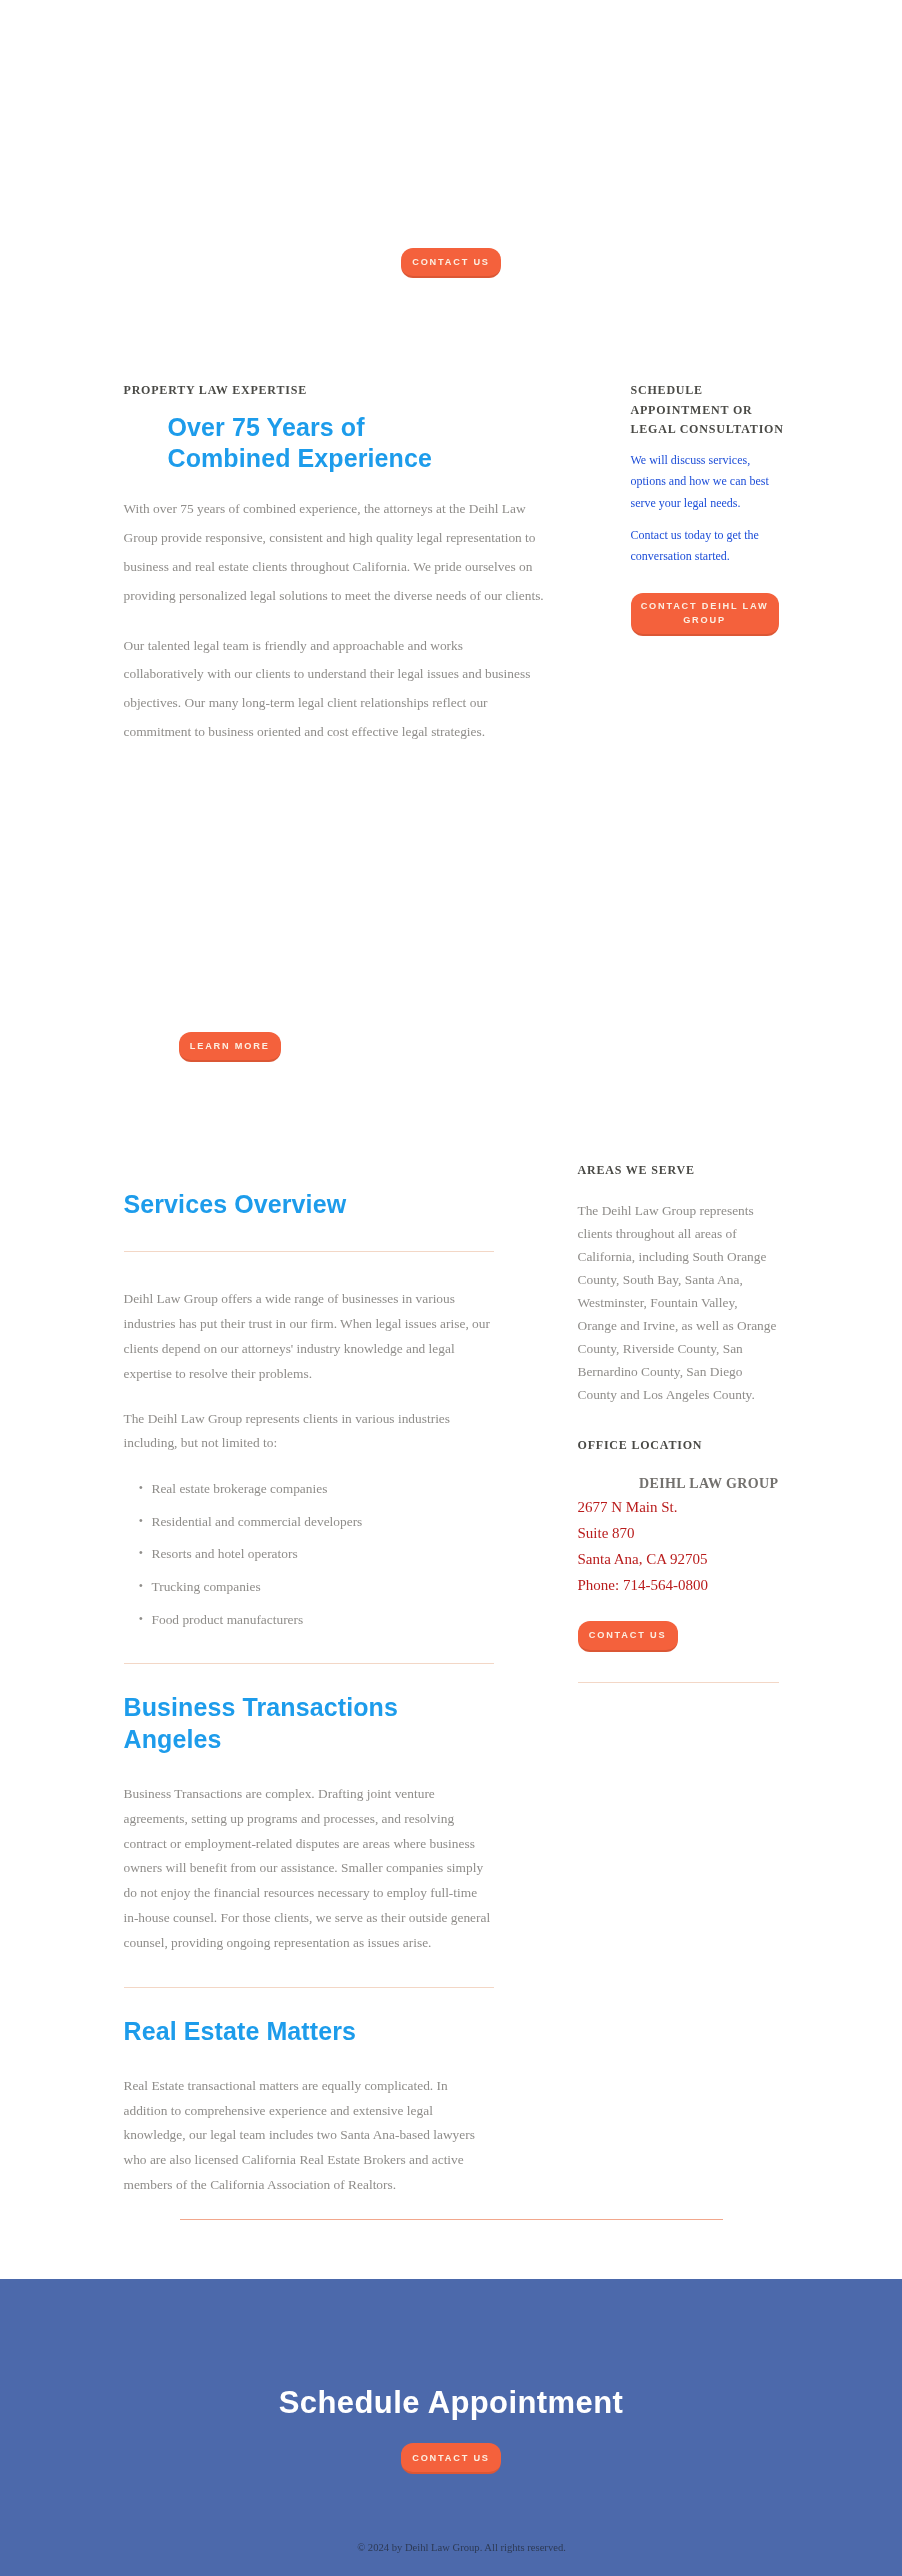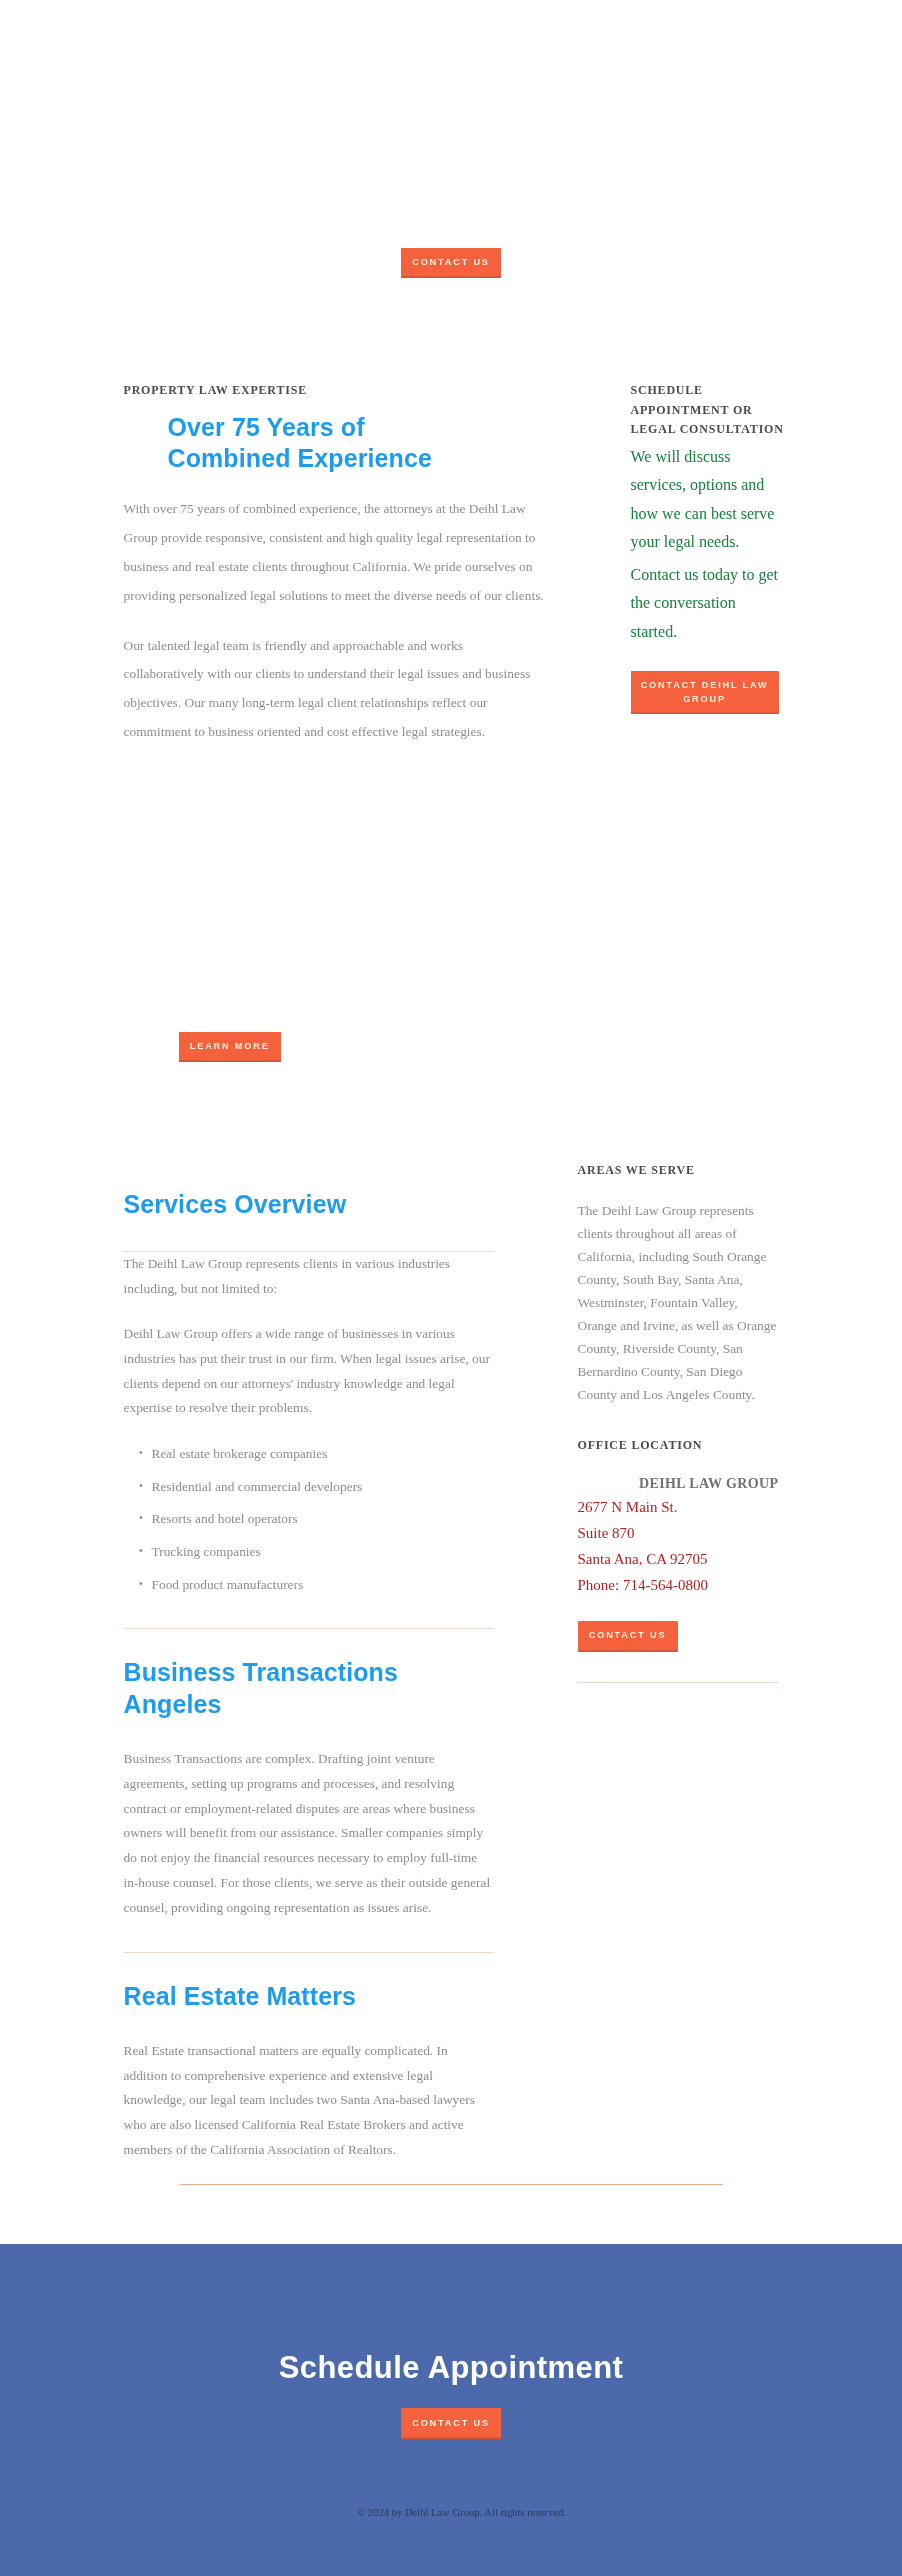--- a/index.html
+++ b/index.html
@@ -11,21 +11,21 @@
   }
   .container { width:655px; margin:0 auto; display:flex; justify-content:space-between; }
 
   
   .btn {
     display:inline-block; background:#f4613c; color:#fcefe2;
     font-family:"Liberation Sans", sans-serif; font-weight:bold;
     font-size:9.2px; letter-spacing:1.8px; text-transform:uppercase;
     text-decoration:none; text-align:center;
     padding:9.2px 11.3px; border-bottom:2.1px solid rgba(0,0,0,0.10);
-    cursor:pointer; white-space:nowrap;
+    cursor:pointer; white-space:nowrap;border-radius:12px;
   }
 
   
   .hero { padding-top:248px; text-align:center; }
 
   
   .intro { margin-top:103px; }
   .intro-left  { width:423px; }
   .intro-right { width:148px; }
 
@@ -41,21 +41,21 @@
     color:#1d9ceb; letter-spacing:0.1px;
   }
   h1 { font-size:25px; line-height:1.25; max-width:303px; margin-top:11.3px;margin-left:44px; }
 
   .body-copy { font-size:13.4px; line-height:2.15; color:#8f8d8a; }
   .intro-left p.body-copy { margin-top:21px; }
 
   .learn-more { margin-top:285px; margin-left:55px; }
 
   .intro-right p.side-copy {
-    font-size:16px; line-height:1.78; color:#15803d; margin-top:4px;
+    font-size:12px; line-height:1.78; color:#1d4ed8; margin-top:11px;
   }
   .btn-block {
     display:block; white-space:normal; line-height:1.55;
     padding:6.3px 10px; margin-top:25px;
   }
 
   
   .services { margin-top:99px; }
   .services-left  { width:370px; }
   .services-right { width:201px; }
@@ -137,22 +137,22 @@
       <p class="side-copy">Contact us today to get the conversation started.</p>
       <a class="btn btn-block">CONTACT DEIHL LAW GROUP</a>
     </div>
   </section>
 
   <section class="services container">
     <div class="services-left">
 
       <h2>Services Overview</h2>
       <hr class="col-divider">
+      <p class="sec-copy lead">Deihl Law Group offers a wide range of businesses in various industries has put their trust in our firm. When legal issues arise, our clients depend on our attorneys' industry knowledge and legal expertise to resolve their problems.</p>
       <p class="sec-copy">The Deihl Law Group represents clients in various industries including, but not limited to:</p>
-      <p class="sec-copy lead">Deihl Law Group offers a wide range of businesses in various industries has put their trust in our firm. When legal issues arise, our clients depend on our attorneys' industry knowledge and legal expertise to resolve their problems.</p>
 
       <ul class="industries">
         <li>Real estate brokerage companies</li>
         <li>Residential and commercial developers</li>
         <li>Resorts and hotel operators</li>
         <li>Trucking companies</li>
         <li>Food product manufacturers</li>
       </ul>
 
       <hr class="col-divider">

